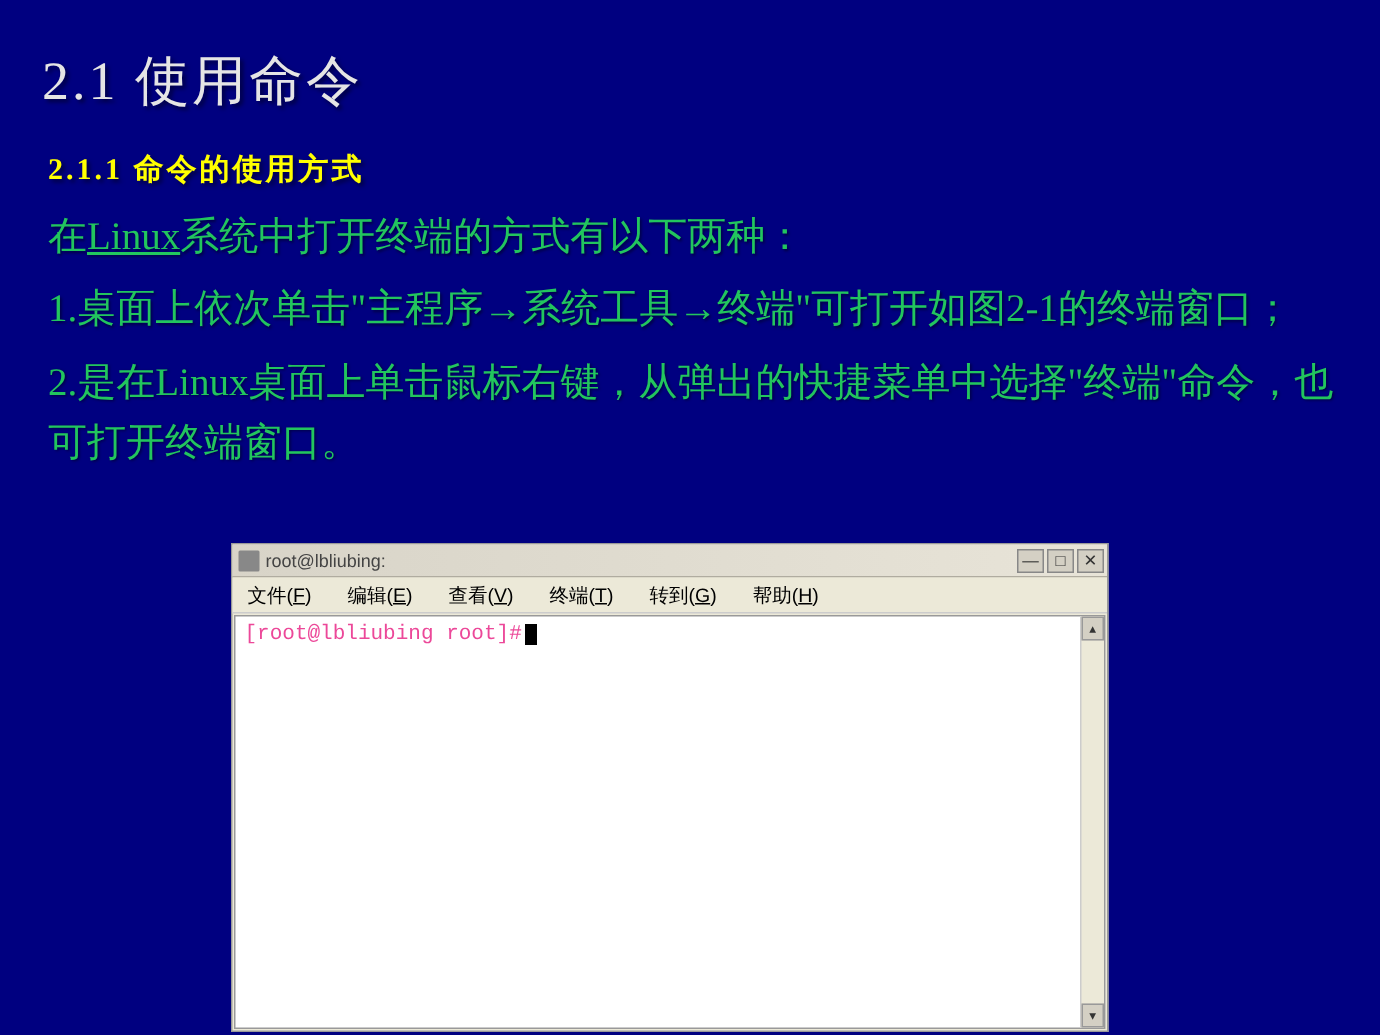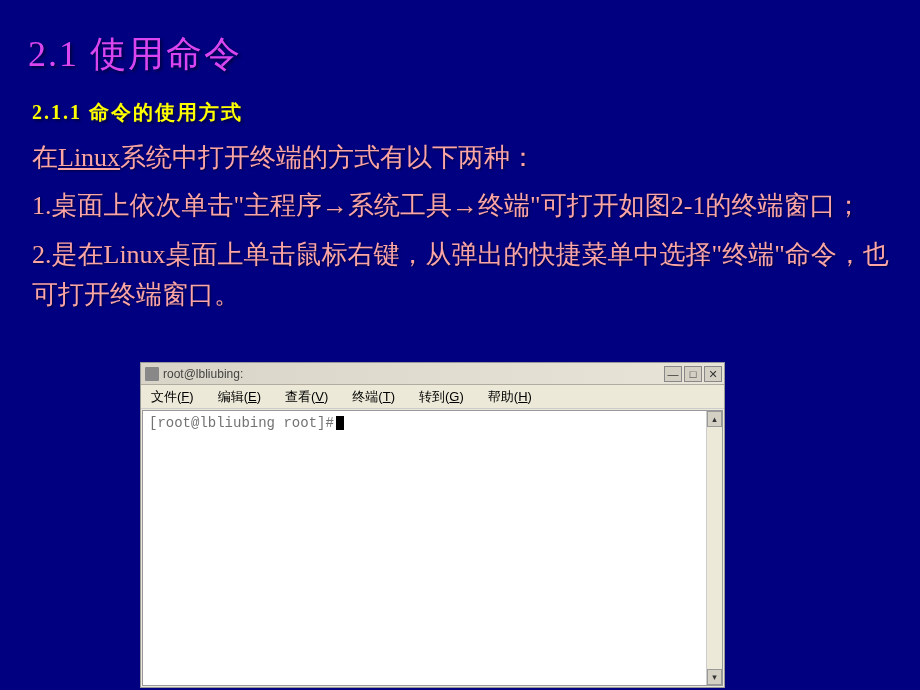--- a/index.html
+++ b/index.html
@@ -9,48 +9,48 @@
     }
     body {
       width: 920px;
       height: 690px;
       background: #000080;
       font-family: "SimSun", "宋体", serif;
       position: relative;
       overflow: hidden;
     }
     .section-title {
-      color: #d946ef;
+      color: #e5e5e5;
       font-size: 36px;
       padding: 30px 0 0 28px;
       text-shadow: 2px 2px 3px rgba(0,0,0,0.5);
       letter-spacing: 2px;
     }
     .subsection-title {
       color: #ffff00;
       font-size: 20px;
       font-weight: bold;
       padding: 20px 0 8px 32px;
       text-shadow: 2px 2px 3px rgba(0,0,0,0.5);
       letter-spacing: 2px;
     }
     .body-text {
-      color: #fca5a5;
+      color: #22c55e;
       font-size: 26px;
       padding: 4px 28px 4px 32px;
       line-height: 1.55;
       text-shadow: 1px 1px 2px rgba(0,0,0,0.5);
     }
     .underline {
       text-decoration: underline;
     }
     
     .terminal-window {
       position: absolute;
-      left: 140px;
+      left: 154px;
       top: 362px;
       width: 585px;
       height: 326px;
       background: #ece9d8;
       border: 1px solid #999;
       display: flex;
       flex-direction: column;
       font-family: "Tahoma", sans-serif;
     }
     .titlebar {
@@ -115,21 +115,21 @@
       border: 1px solid #999;
       margin: 1px;
       position: relative;
       display: flex;
     }
     .terminal-text-area {
       flex: 1;
       padding: 4px 6px;
       font-family: "Courier New", monospace;
       font-size: 14px;
-      color: #737373;
+      color: #ec4899;
     }
     .prompt-line {
       display: flex;
       align-items: center;
     }
     .cursor-block {
       display: inline-block;
       width: 8px;
       height: 14px;
       background: #000;

